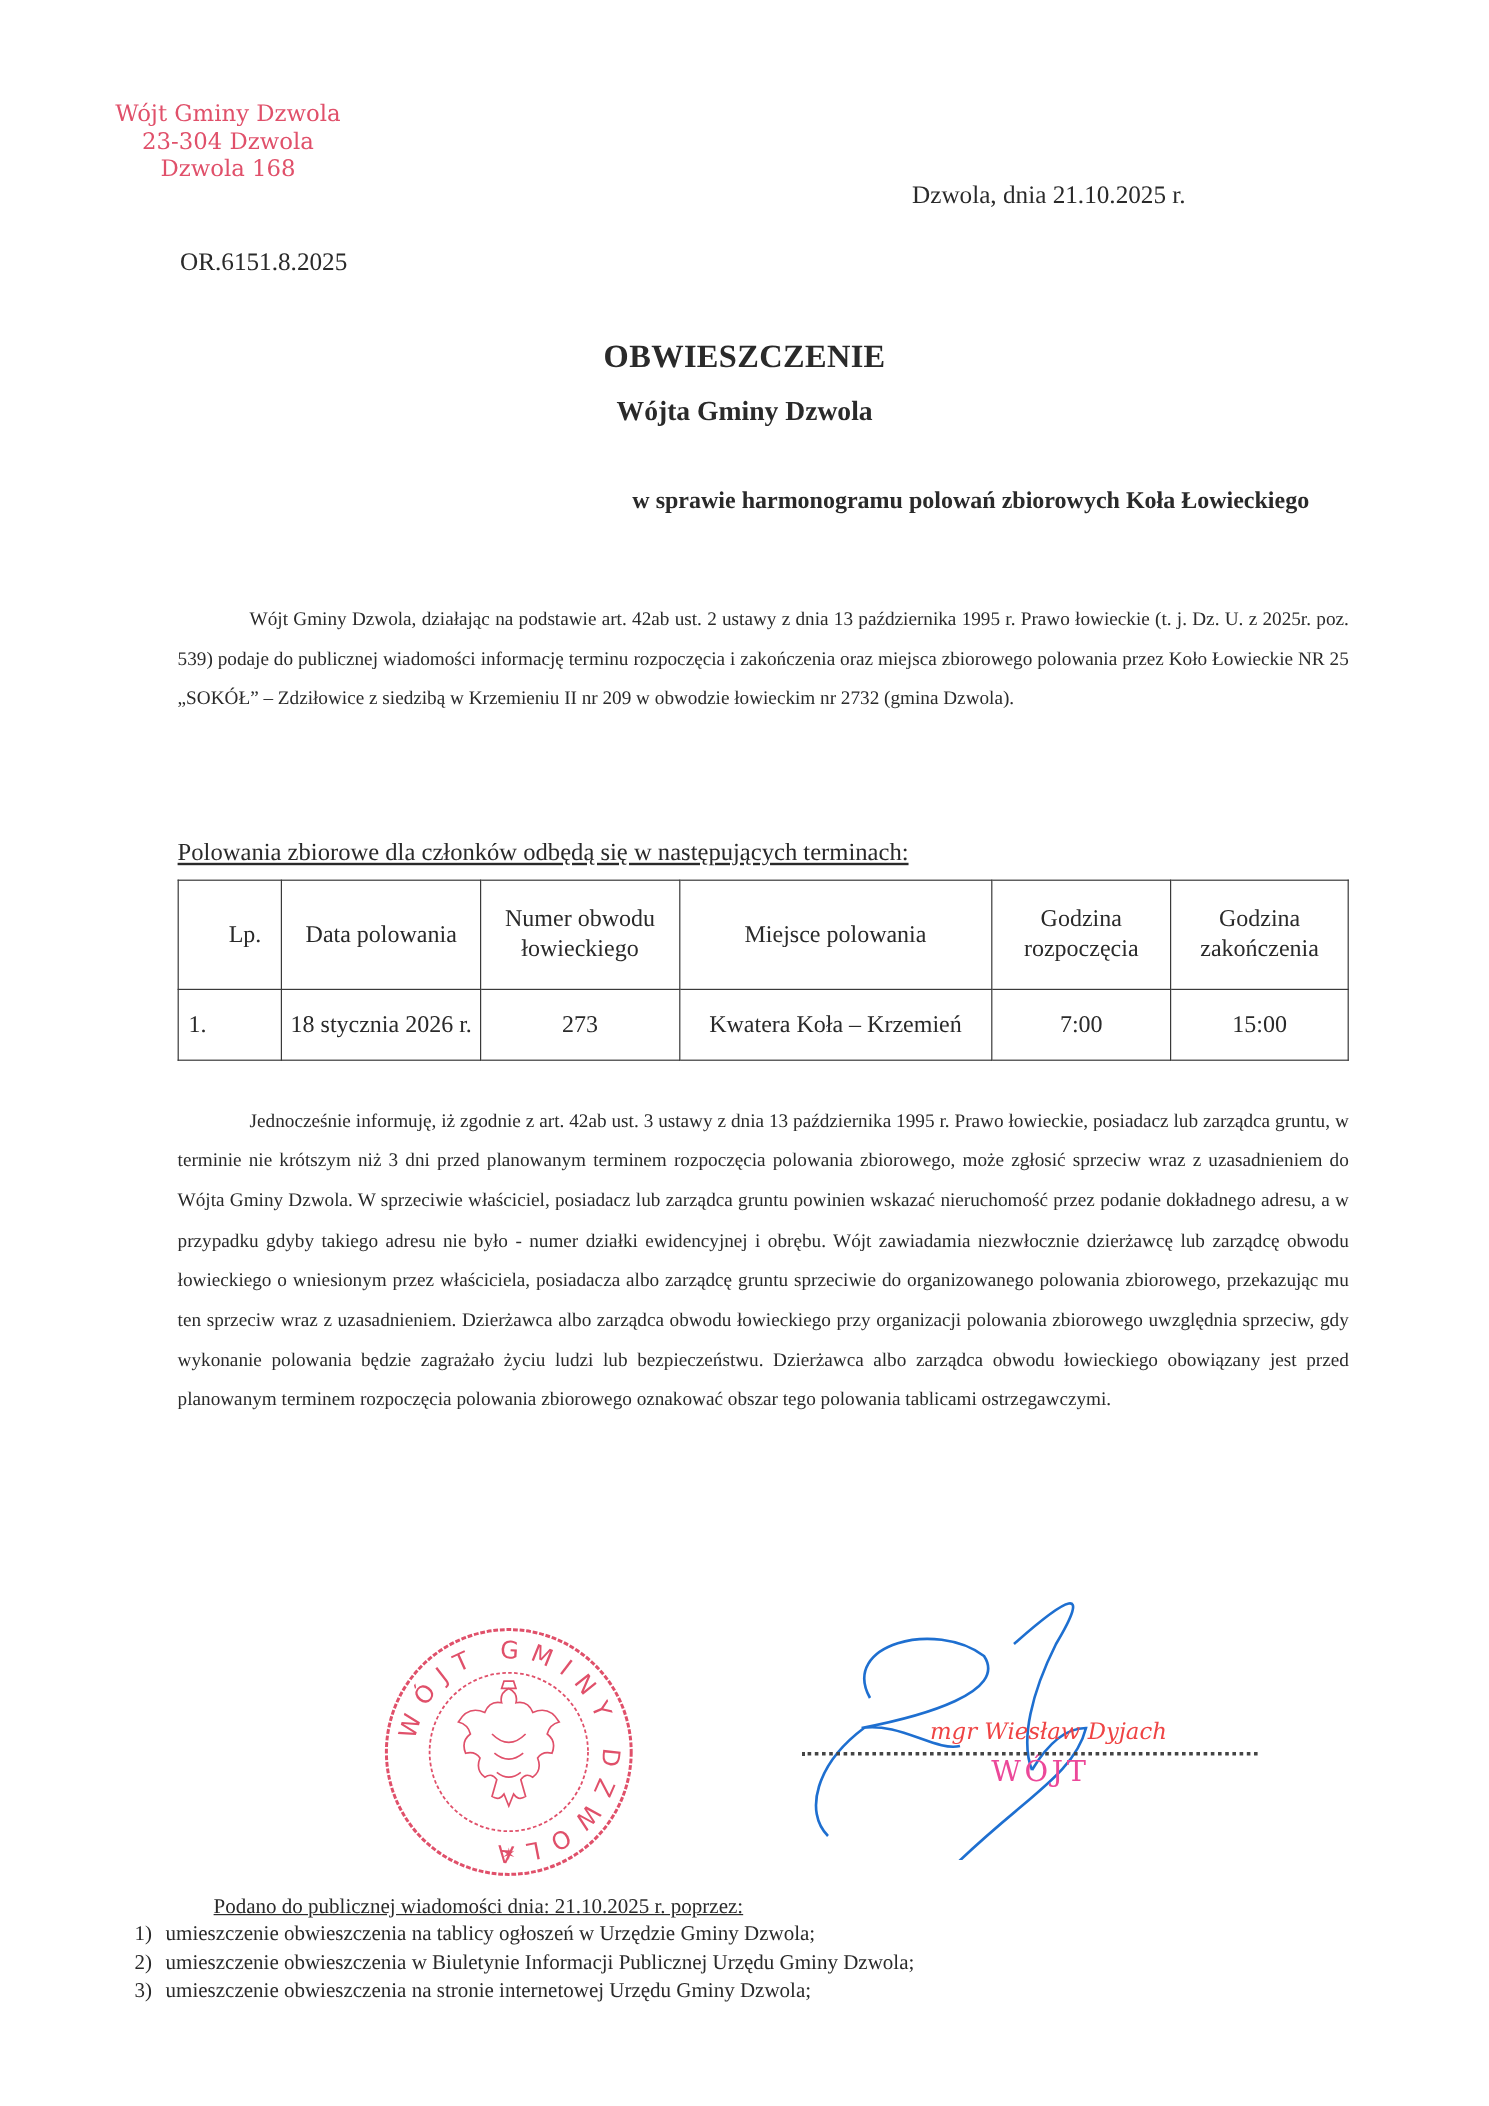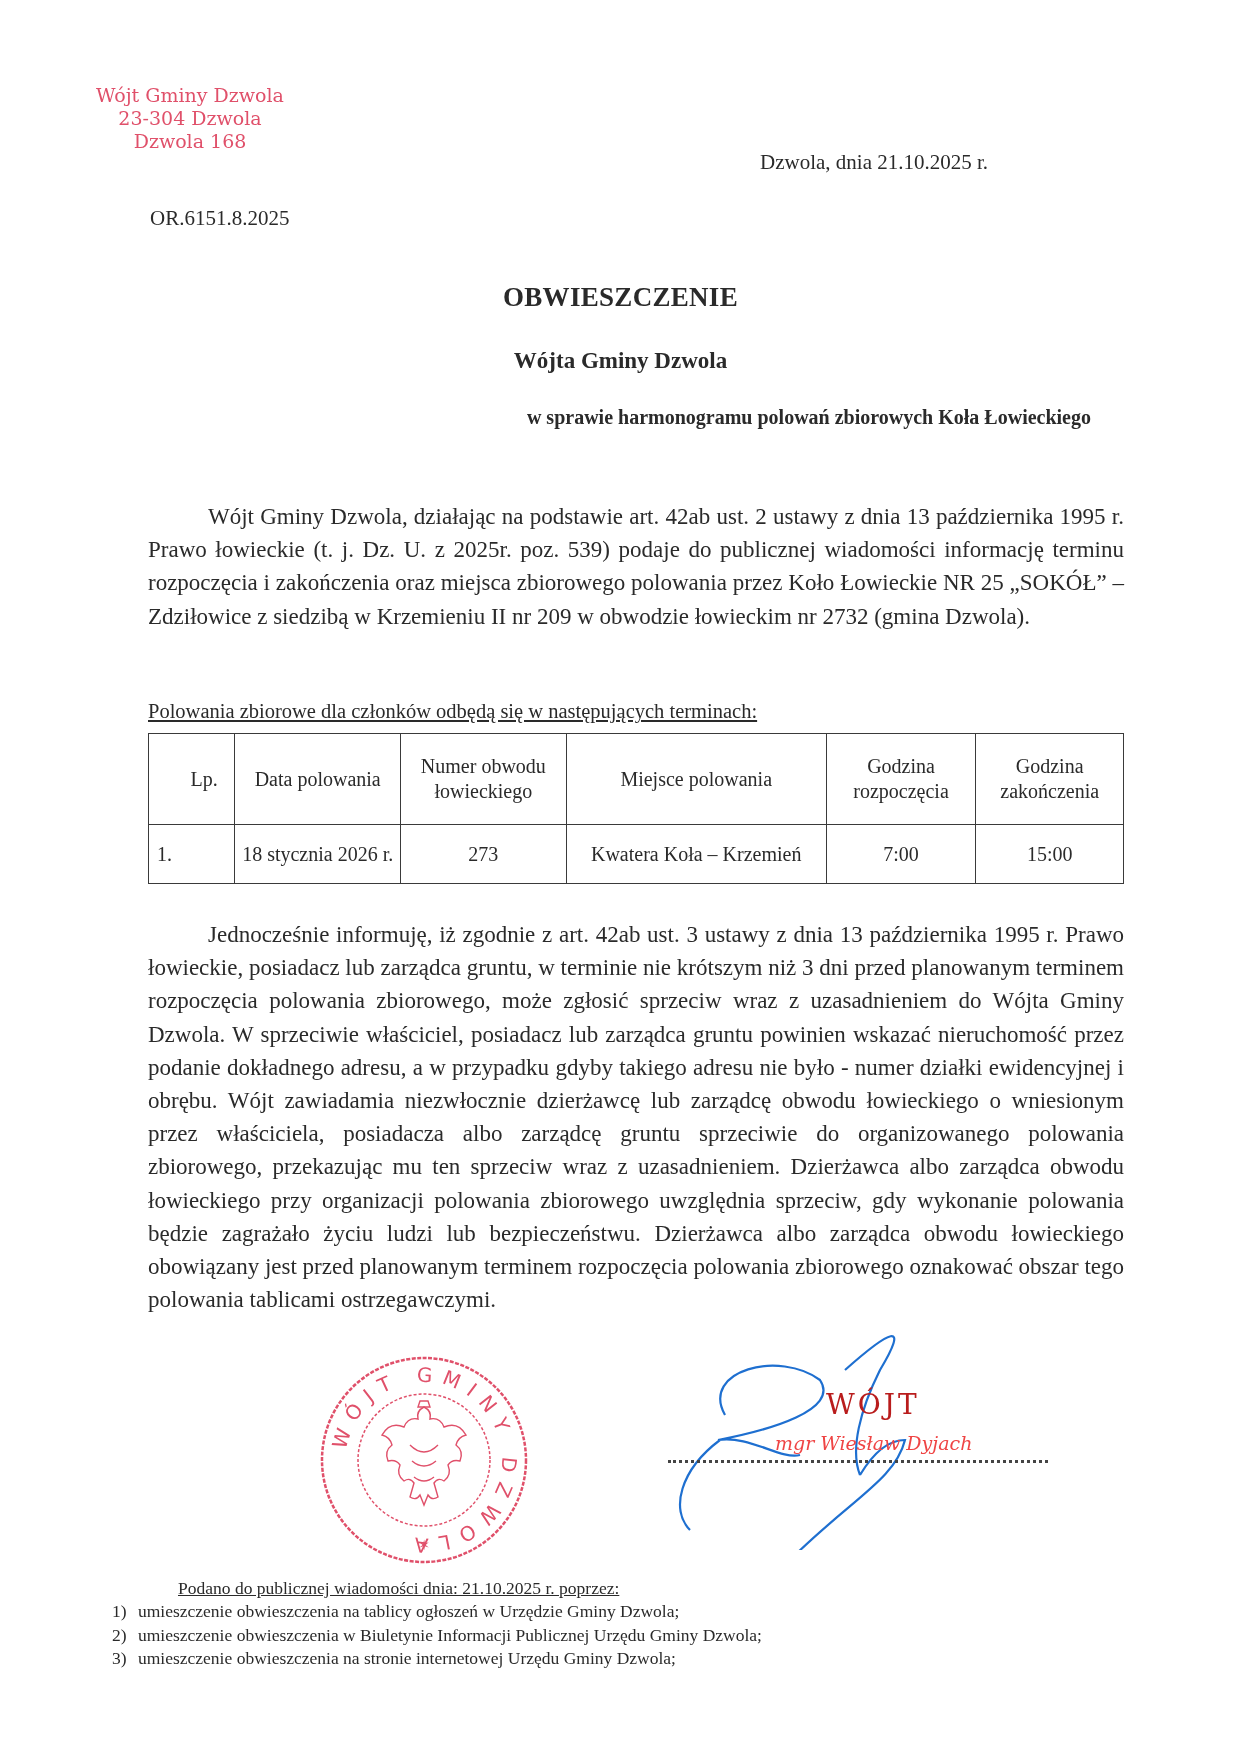--- a/index.html
+++ b/index.html
@@ -14,29 +14,29 @@
       color: #e0506a; font-family: "DejaVu Serif", serif; font-size: 19px; line-height: 23px;
     }
     .stamp-addr div { white-space: nowrap; }
     .date { left: 760px; top: 150px; font-size: 21px; }
     .ref { left: 150px; top: 206px; font-size: 21px; }
     .title {
       left: 0; width: 1241px; top: 282px; text-align: center;
       font-weight: bold; font-size: 27px; letter-spacing: 0.3px;
     }
     .subtitle {
-      left: 0; width: 1241px; top: 348px; text-align: center;
+      left: 0; width: 1241px; top: 330px; text-align: center;
       font-weight: bold; font-size: 23px;
     }
     .subject {
       left: 150px; width: 941px; top: 402px; text-align: right;
       font-weight: bold; font-size: 20px; line-height: 30px;
     }
     .para {
-      left: 148px; width: 976px; font-size: 23px; line-height: 33.2px;
+      left: 148px; width: 976px; font-size: 16px; line-height: 33.2px;
       text-align: justify; text-indent: 60px;
     }
     .p1 { top: 500px; }
     .p2 { top: 918px; }
     .table-caption {
       left: 148px; top: 700px; font-size: 20.5px; text-decoration: underline;
     }
     table.hunt {
       position: absolute; left: 148px; top: 733px; width: 976px;
       border-collapse: collapse; font-size: 20px; line-height: 25px;
@@ -53,22 +53,22 @@
     table.hunt .c-place { width: 250px; }
     table.hunt .c-start { width: 140px; }
     table.hunt .c-end { width: 138px; }
     .seal {
       left: 318px; top: 1345px; width: 212px; height: 230px;
     }
     .signature-block {
       left: 660px; top: 1330px; width: 400px; height: 220px;
     }
     .sig-title {
-      left: 826px; top: 1388px; color: #b91c1c; font-family: "DejaVu Serif", serif;
-      font-size: 28px; letter-spacing: 3px;
+      left: 826px; top: 1462px; color: #ec4899; font-family: "DejaVu Serif", serif;
+      font-size: 24px; letter-spacing: 3px;
     }
     .sig-name {
       left: 775px; top: 1432px; color: #ef4444; font-family: "DejaVu Serif", serif;
       font-style: italic; font-size: 19px;
     }
     .sig-dots {
       left: 668px; top: 1452px; width: 380px; border-bottom: 3px dotted #444; height: 8px;
     }
     .published {
       left: 178px; top: 1578px; font-size: 17.5px; text-decoration: underline;

